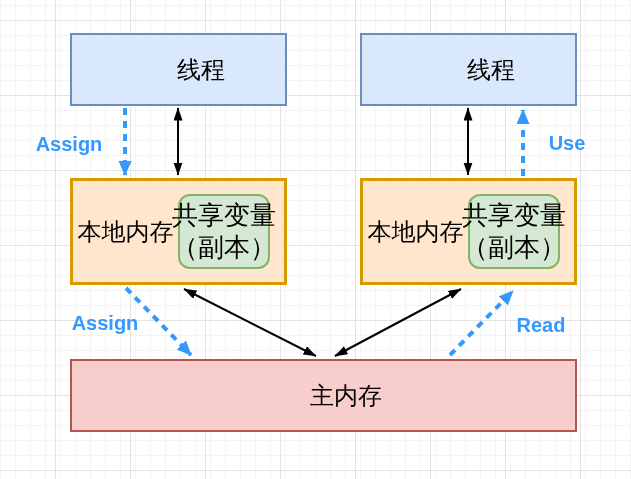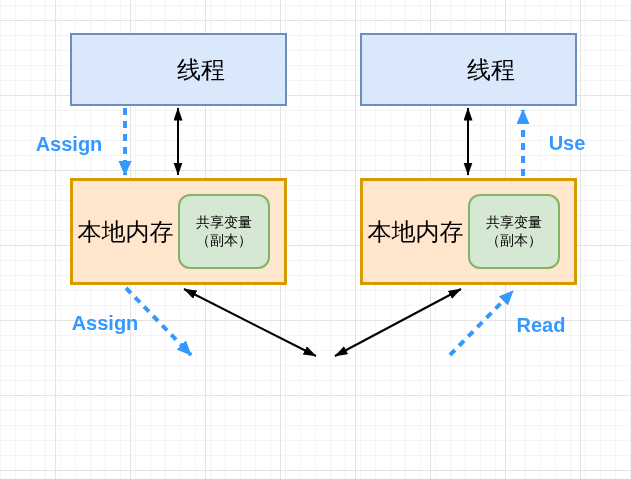--- a/index.html
+++ b/index.html
@@ -37,21 +37,21 @@
   #local-right{left:360px;}
   .local-label{
     position:absolute;left:0;top:0;bottom:0;width:105px;
     display:flex;align-items:center;justify-content:center;border-radius:17px;
   }
   .shared{
     position:absolute;left:105px;top:13px;width:92px;height:75px;
     box-sizing:border-box;border-radius:12px;
     background:var(--shared-fill);border:2px solid var(--shared-border);
     display:flex;flex-direction:column;align-items:center;justify-content:center;
-    font-size:14px;line-height:1.22;text-align:center;white-space:nowrap;
+    font-size:26px;line-height:1.22;text-align:center;white-space:nowrap;
   }
   #main-memory{
     left:70px;top:359px;width:507px;height:73px;
     background:var(--main-fill);border:2px solid var(--main-border);
     font-size:24px;
   }
   .edge-label{
     position:absolute;transform:translate(-50%,-50%);
     font-size:20px;font-weight:bold;color:var(--arrow-blue);
     white-space:nowrap;
@@ -124,19 +124,22 @@
   </div>
 
   <div id="local-right" class="box local">
     <span class="local-label">本地内存</span>
     <div class="shared">
       <span>共享变量</span>
       <span>（副本）</span>
     </div>
   </div>
 
+  <div id="main-memory" class="box">
+    <span>主内存</span>
+  </div>
 
   <div id="label-assign" class="edge-label">Assign</div>
   <div id="label-use" class="edge-label">Use</div>
   <div id="label-write" class="edge-label">Assign</div>
   <div id="label-read" class="edge-label">Read</div>
 
 </div>
 
 </body></html>

